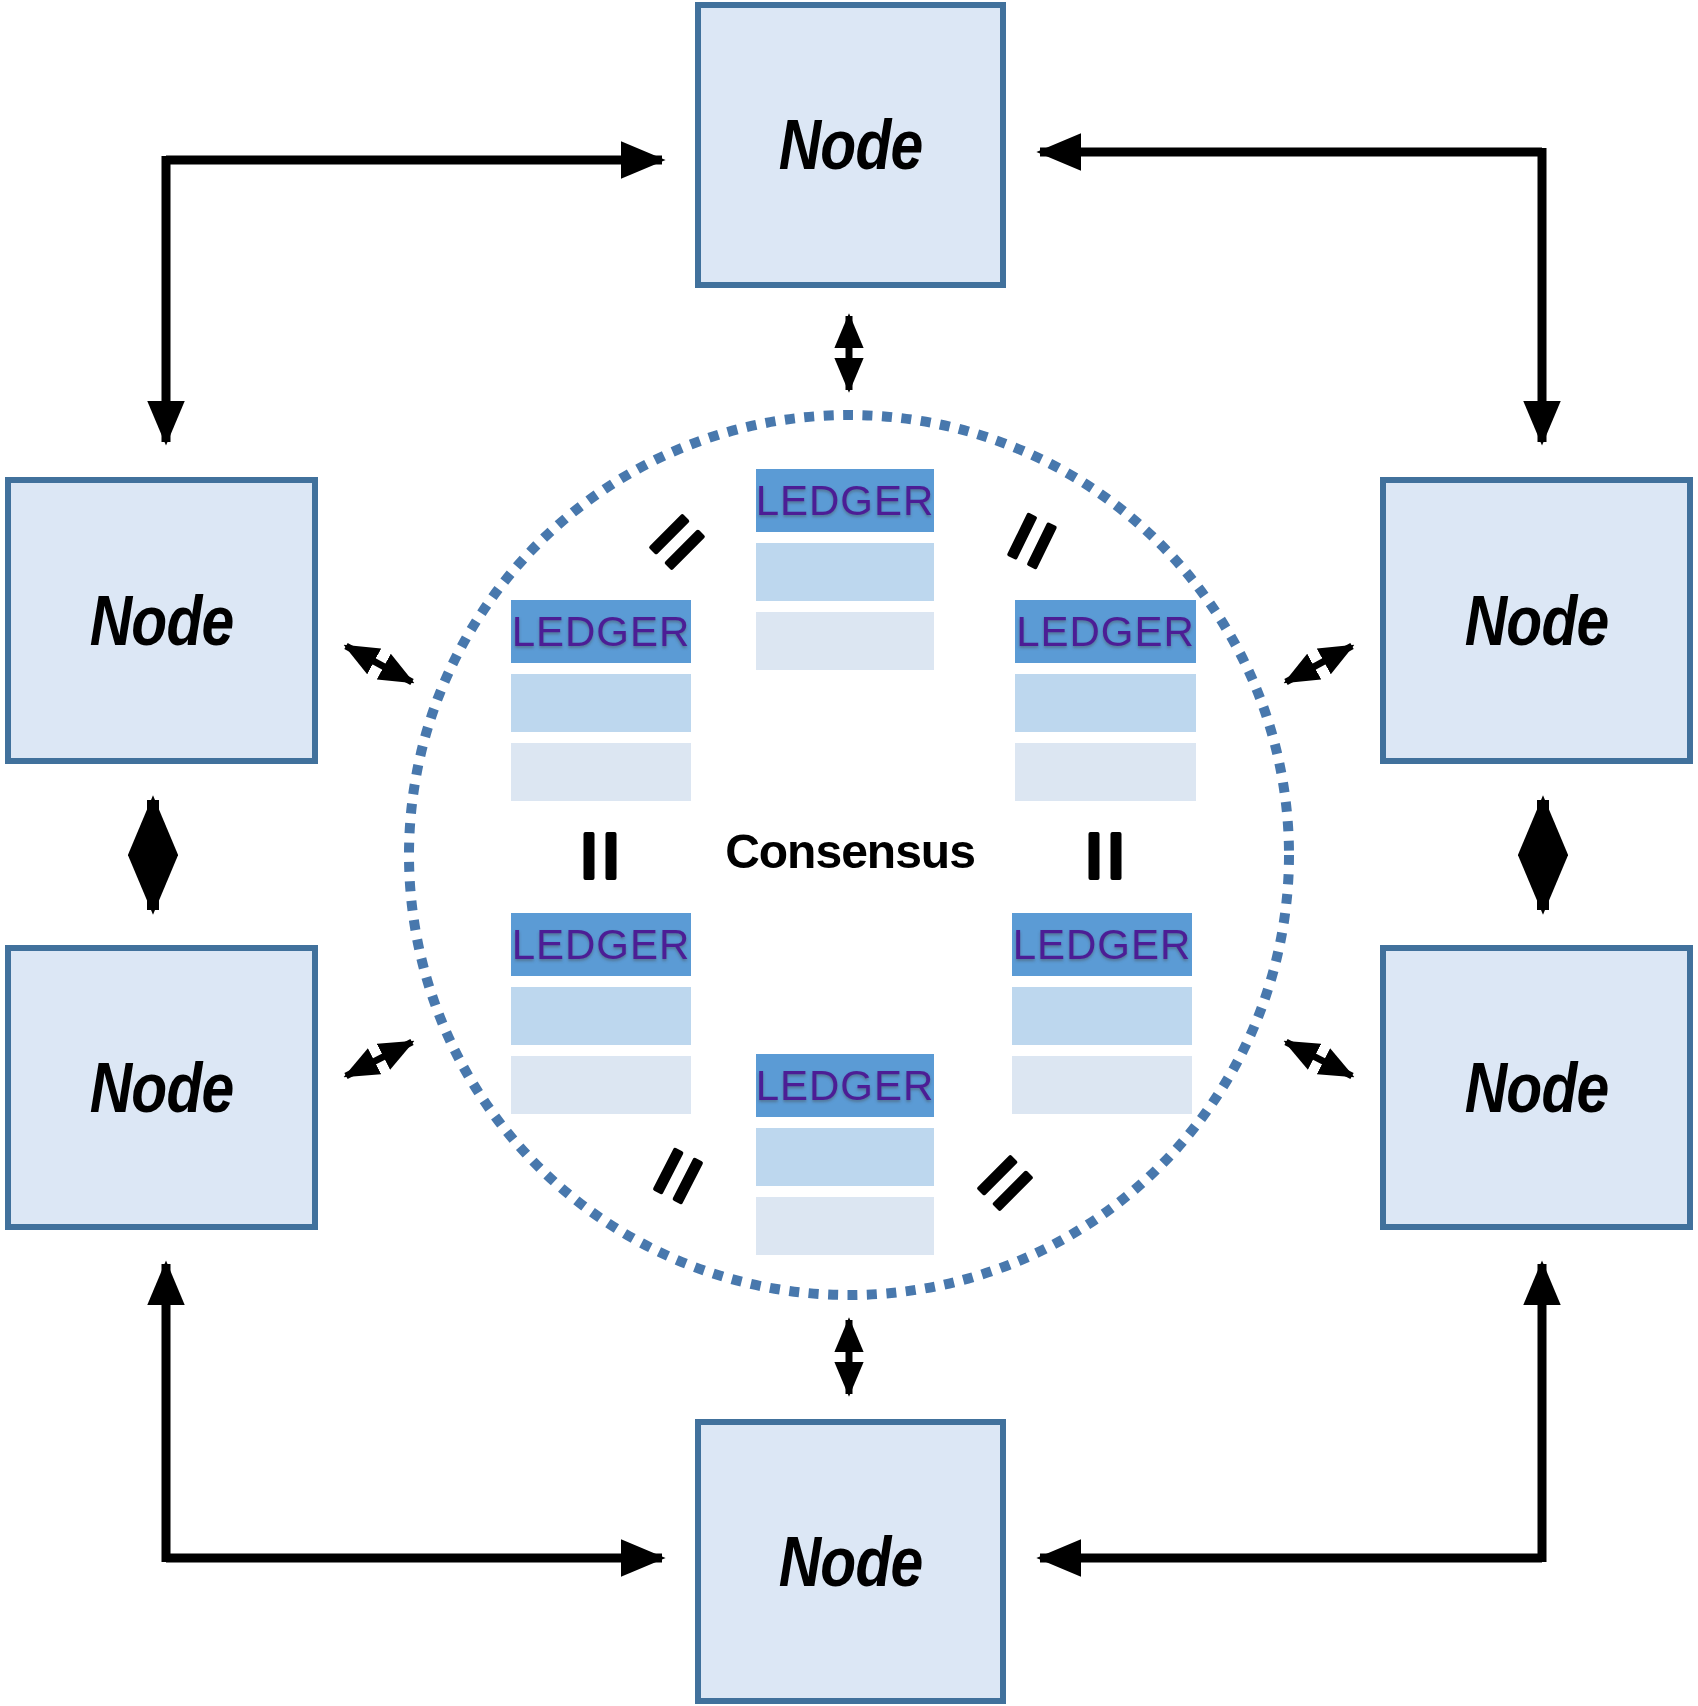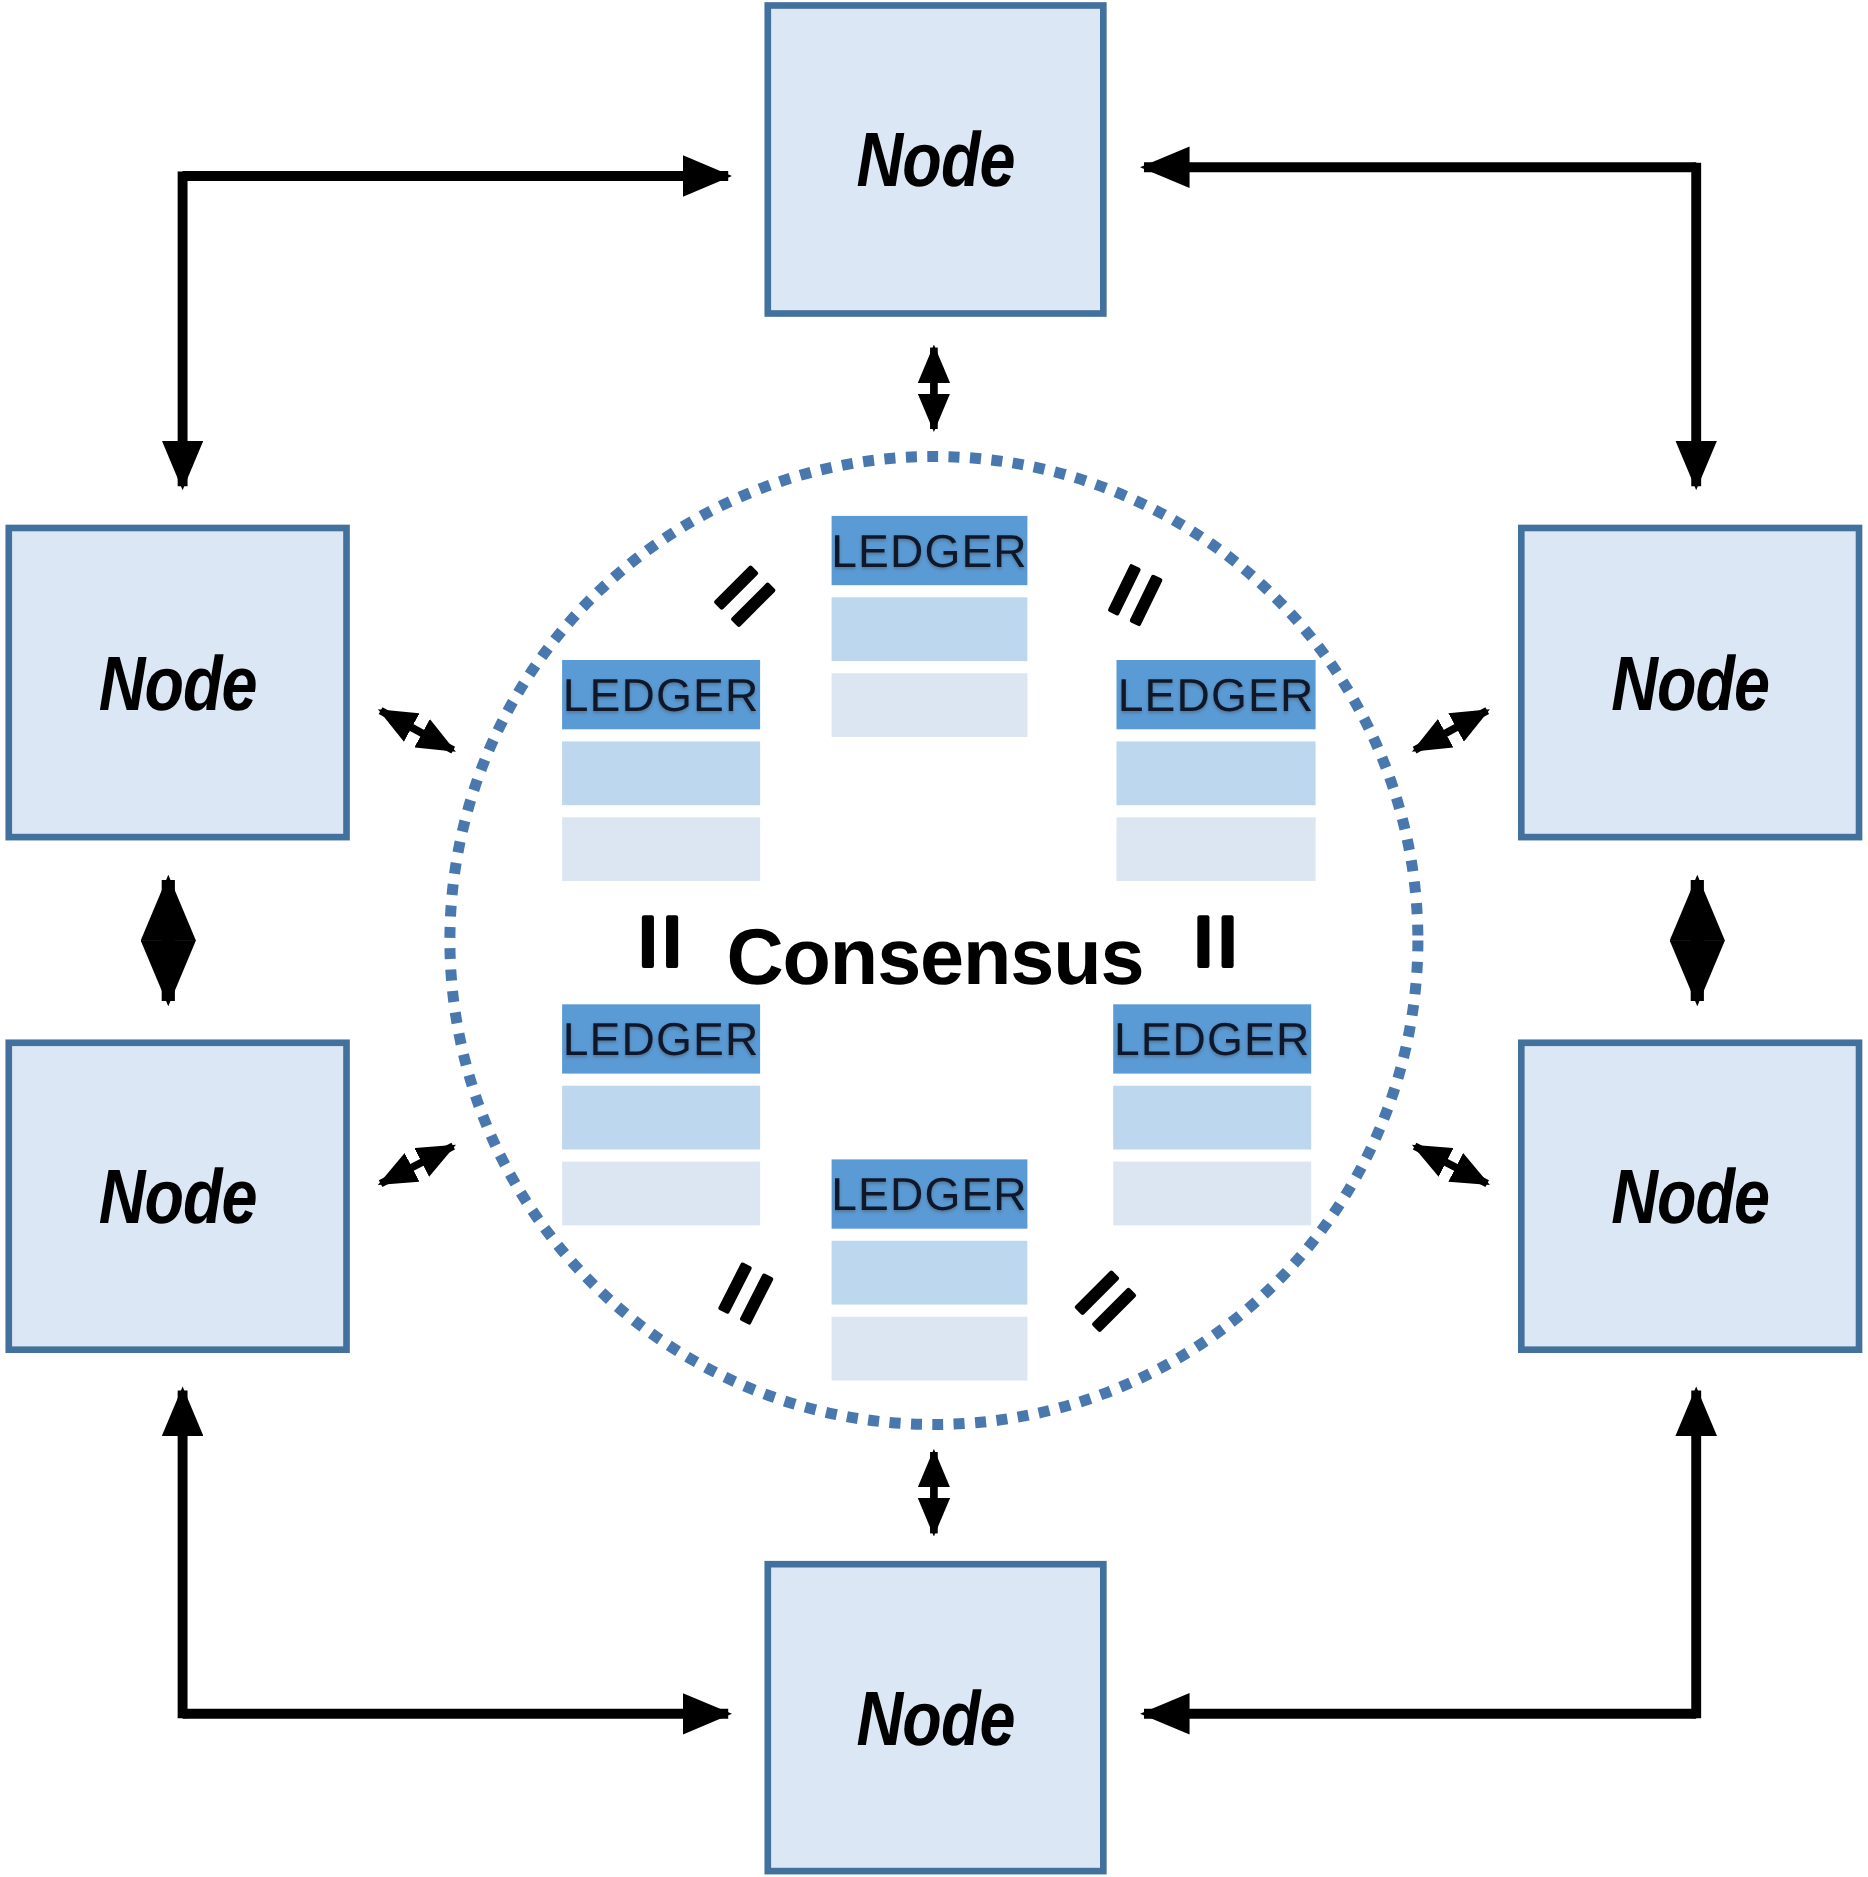--- a/index.html
+++ b/index.html
@@ -40,21 +40,21 @@
   .node-lower-left { left: 5px;    top: 945px;  width: 313px; height: 285px; }
   .node-upper-right{ left: 1380px; top: 477px;  width: 313px; height: 287px; }
   .node-lower-right{ left: 1380px; top: 945px;  width: 313px; height: 285px; }
   .node-bottom     { left: 695px;  top: 1419px; width: 311px; height: 285px; }
 
   
   .ledger { position: absolute; }
   .ledger-header {
     height: 63px;
     background: var(--ledger-header, #5b9bd5);
-    color: #0f172a;
+    color: #4c1d95;
     font-size: 42px;
     letter-spacing: 1px;
     display: flex;
     align-items: center;
     justify-content: center;
     text-shadow: 0 2px 3px rgba(70,70,70,0.45);
     margin-bottom: 11px;
   }
   .ledger-row { height: 58px; margin-bottom: 11px; }
   .row-a { background: var(--ledger-row-primary, #bdd7ee); }
@@ -63,23 +63,23 @@
   .ledger-upper-left  { left: 511px;  top: 600px;  width: 180px; }
   .ledger-upper-right { left: 1015px; top: 600px;  width: 181px; }
   .ledger-lower-left  { left: 511px;  top: 913px;  width: 180px; }
   .ledger-lower-right { left: 1012px; top: 913px;  width: 180px; }
   .ledger-bottom      { left: 756px;  top: 1054px; width: 178px; }
 
   
   .consensus {
     position: absolute;
     left: 850px;
-    top: 874px;
+    top: 854px;
     transform: translate(-50%, -54%);
-    font-size: 72px;
+    font-size: 48px;
     font-weight: bold;
     color: #000000;
     white-space: nowrap;
     letter-spacing: -1px;
   }
 
   
   .equals {
     position: absolute;
     display: flex;

